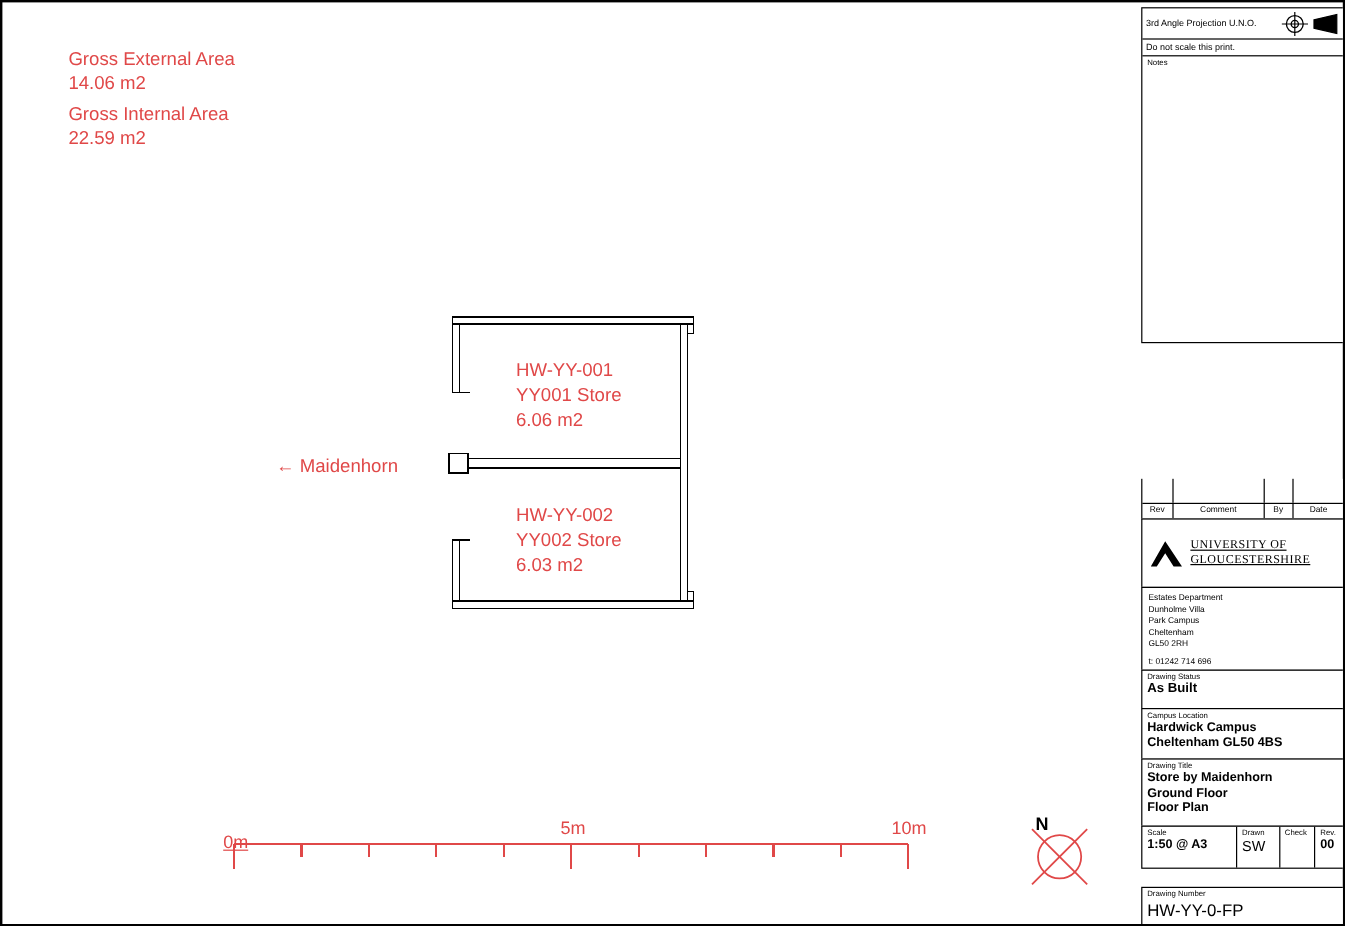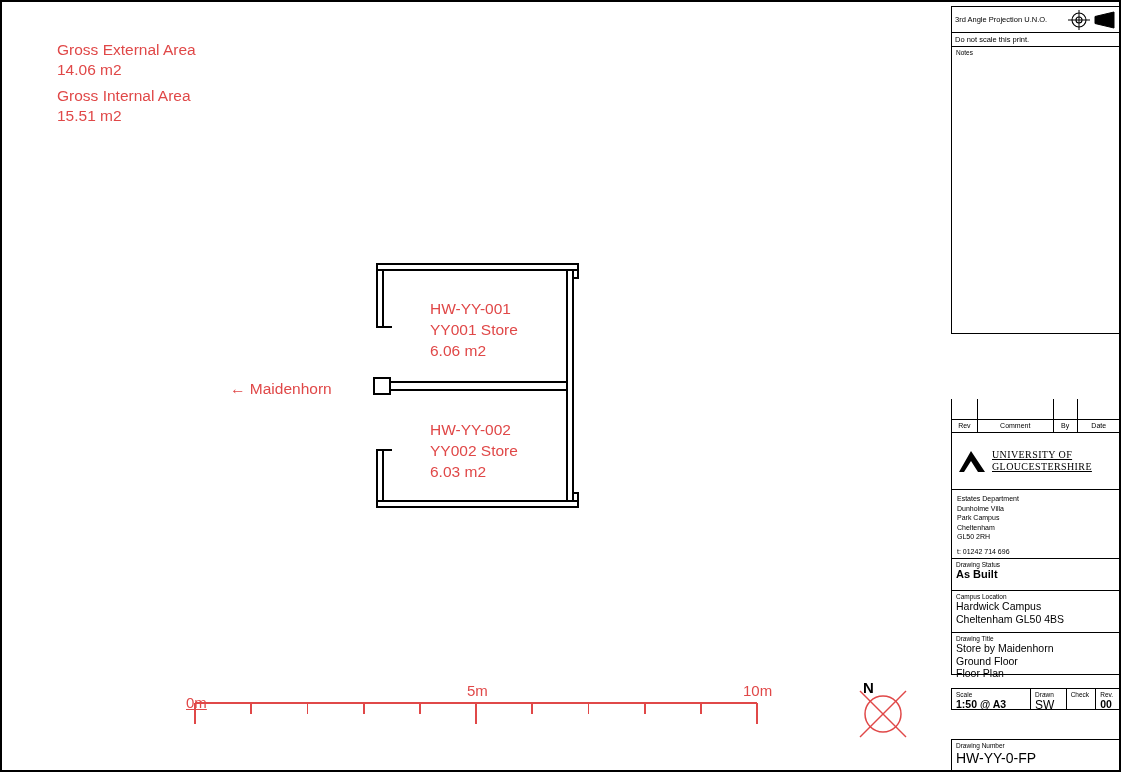--- a/index.html
+++ b/index.html
@@ -49,35 +49,35 @@
   .addr .phone{margin-top:5px;}
   .scale-cells{display:flex;height:100%;}
   .scale-cells .cell{border-right:1px solid #000;box-sizing:border-box;height:100%;}
   .scale-cells .cell:last-child{border-right:none;}
   .cell.w-scale{width:80px;}
   .cell.w-drawn{width:36px;}
   .cell.w-check{width:30px;}
   .cell.w-rev{width:24px;}
   .drawn-value{font-size:12px;font-weight:normal;padding-left:4px;}
   .dwg-num{font-size:14px;padding-left:4px;padding-top:1px;}
-  .title-lines{font-size:10.5px;font-weight:normal;line-height:12.5px;padding-left:4px;}
+  .title-lines{font-size:10.5px;font-weight:bold;line-height:12.5px;padding-left:4px;}
 </style>
 </head>
 <body>
 
 <div class="sheet">
 
   <div class="abs" style="left:55px;top:38px;">
     <div class="red note-block">
       <div>Gross External Area</div>
       <div>14.06 m2</div>
     </div>
     <div class="red note-block">
       <div>Gross Internal Area</div>
-      <div>15.51 m2</div>
+      <div>22.59 m2</div>
     </div>
   </div>
 
   <svg class="abs plan-svg" style="left:368px;top:256px;" width="212" height="252" viewBox="0 0 212 252" shape-rendering="crispEdges">
     <rect x="7" y="6" width="201" height="6"></rect>
     <rect x="203" y="12" width="5" height="8"></rect>
     <rect x="197" y="12" width="6" height="231"></rect>
     <rect x="203" y="235" width="5" height="8"></rect>
     <rect x="7" y="243" width="201" height="6"></rect>
     <rect x="7" y="12" width="6" height="57"></rect>
@@ -124,21 +124,21 @@
 
   <div class="abs north-n" style="left:861px;top:677px;">N</div>
   <svg class="abs compass-svg" style="left:850px;top:682px;" width="64" height="62" viewBox="0 0 64 62">
     <circle cx="31" cy="30" r="18"></circle>
     <line x1="8" y1="7" x2="54" y2="53"></line>
     <line x1="54" y1="7" x2="8" y2="53"></line>
   </svg>
 
   <div class="titleblock">
 
-    <div class="tb-box" style="top:4px;height:328px;">
+    <div class="tb-box" style="top:4px;height:280px;">
       <div class="proj-row">
         <span class="tb-small">3rd Angle Projection U.N.O.</span>
         <span class="proj-icons">
           <svg width="22" height="20" viewBox="0 0 22 20">
             <circle cx="11" cy="10" r="7" fill="none" stroke="#000" stroke-width="1.1"></circle>
             <circle cx="11" cy="10" r="3" fill="none" stroke="#000" stroke-width="1.1"></circle>
             <line x1="0" y1="10" x2="22" y2="10" stroke="#000" stroke-width="1"></line>
             <line x1="11" y1="0" x2="11" y2="20" stroke="#000" stroke-width="1"></line>
           </svg>
           <svg width="24" height="18" viewBox="0 0 24 18">
@@ -196,30 +196,30 @@
     </div>
 
     <div class="tb-box" style="top:588px;height:43px;">
       <span class="tb-tiny">Campus Location</span>
       <div class="title-lines">
         <div>Hardwick Campus</div>
         <div>Cheltenham GL50 4BS</div>
       </div>
     </div>
 
-    <div class="tb-box" style="top:630px;height:43px;">
+    <div class="tb-box" style="top:630px;height:57px;">
       <span class="tb-tiny">Drawing Title</span>
       <div class="title-lines">
         <div>Store by Maidenhorn</div>
         <div>Ground Floor</div>
         <div>Floor Plan</div>
       </div>
     </div>
 
-    <div class="tb-box" style="top:686px;height:22px;">
+    <div class="tb-box" style="top:686px;height:36px;">
       <div class="scale-cells">
         <div class="cell w-scale">
           <span class="tb-tiny">Scale</span>
           <div class="tb-value">1:50 @ A3</div>
         </div>
         <div class="cell w-drawn">
           <span class="tb-tiny">Drawn</span>
           <div class="drawn-value">SW</div>
         </div>
         <div class="cell w-check">

